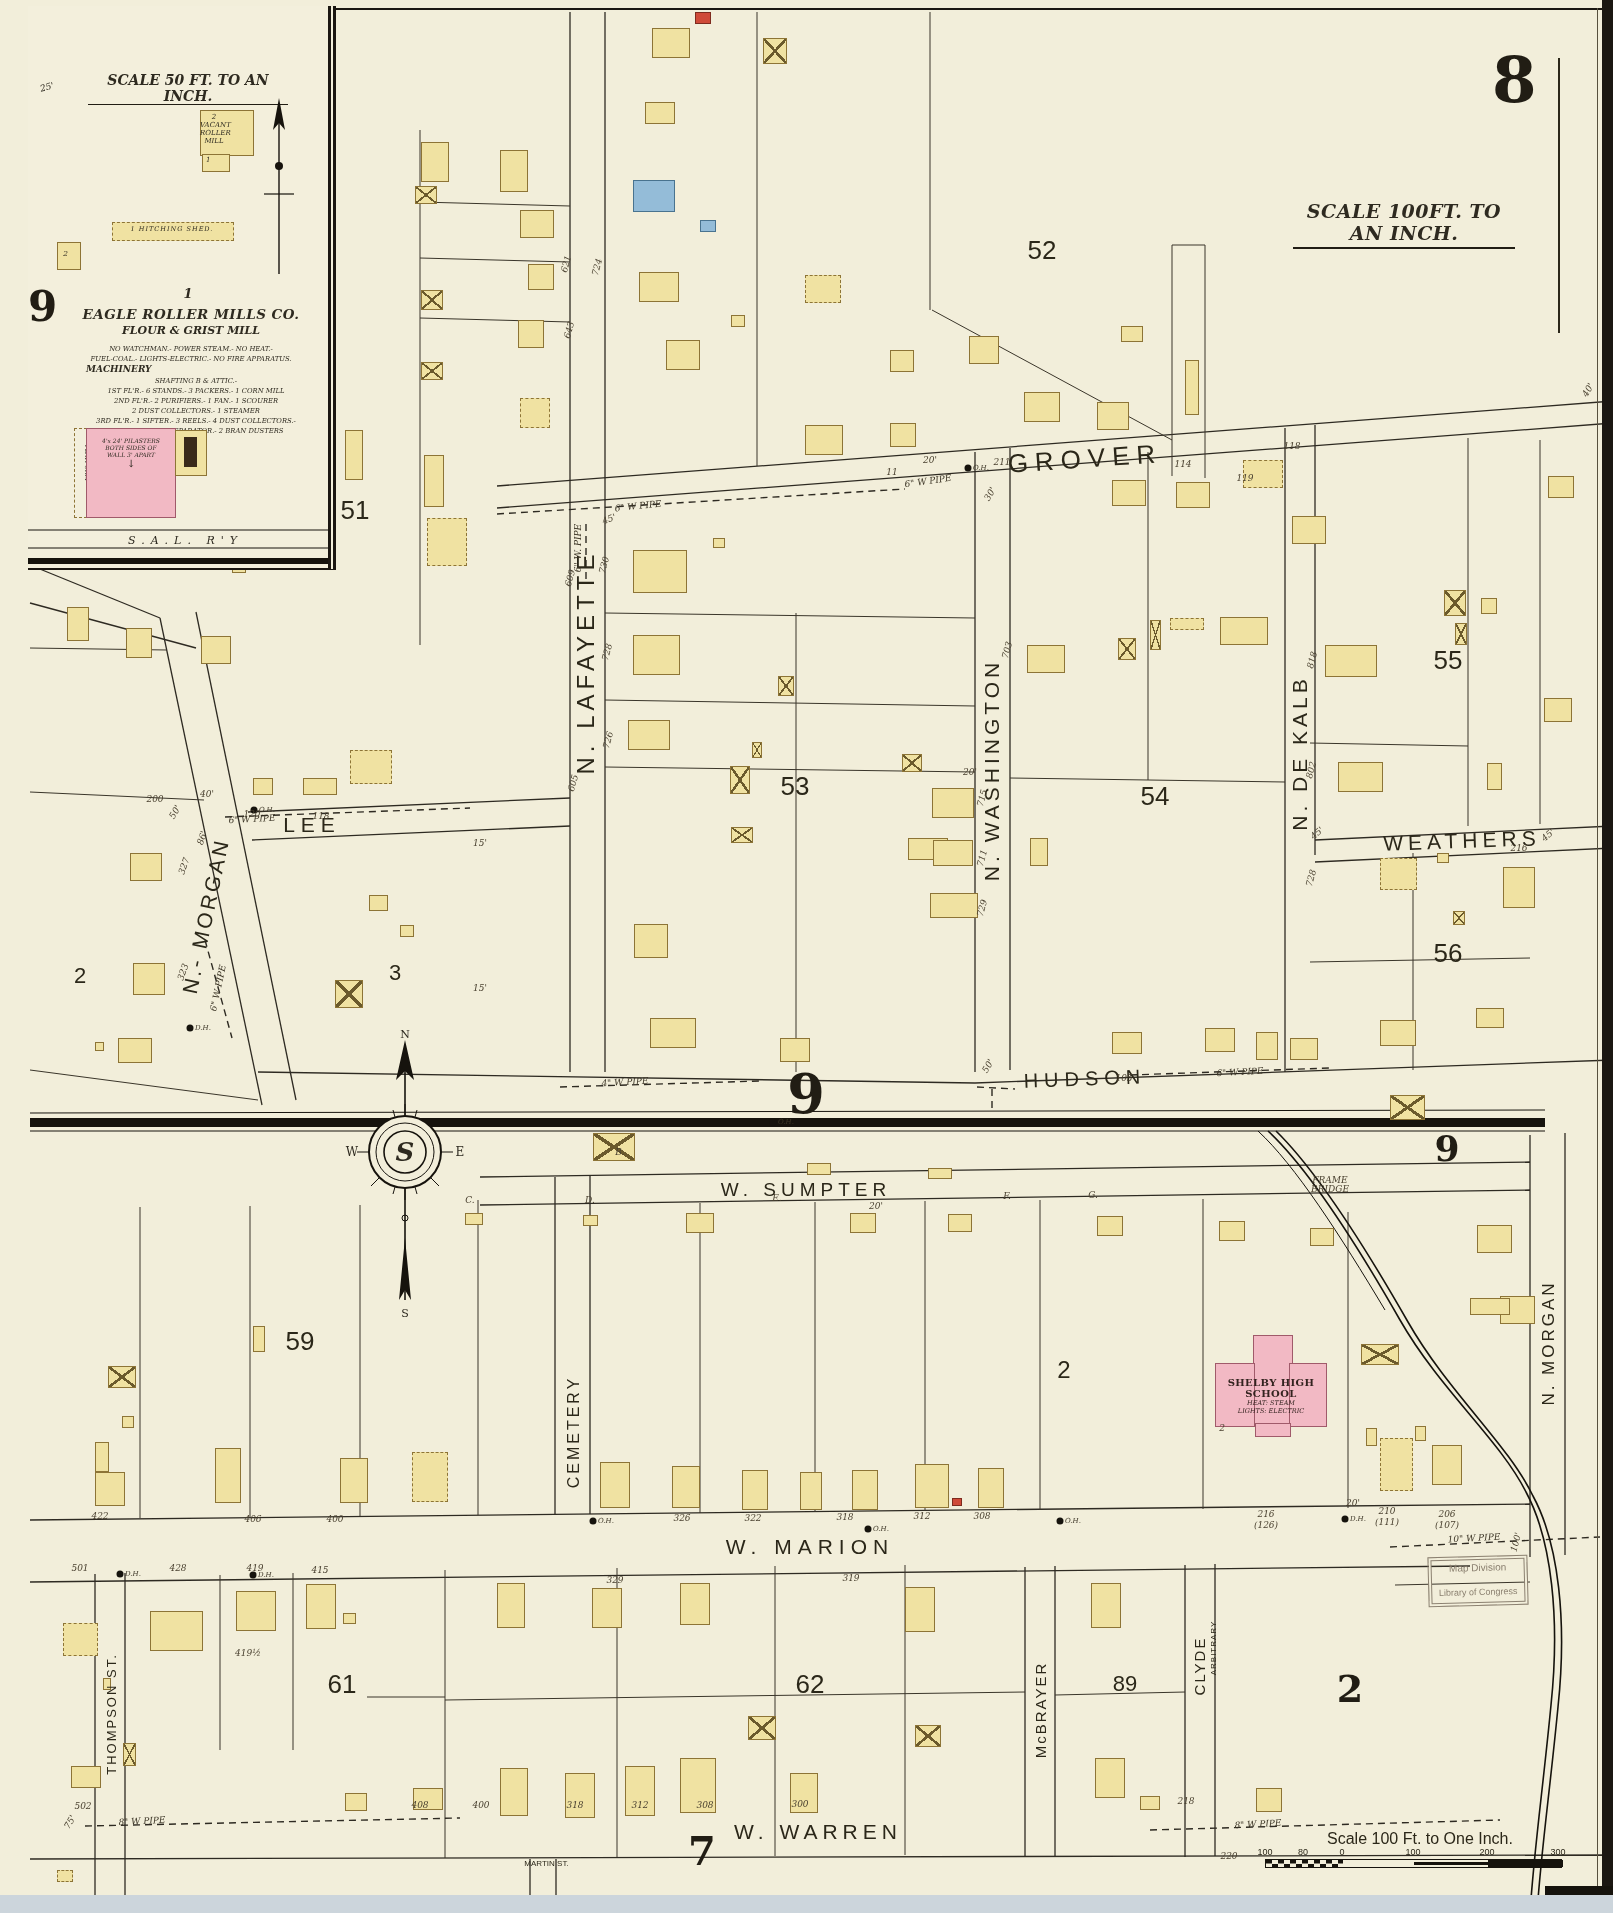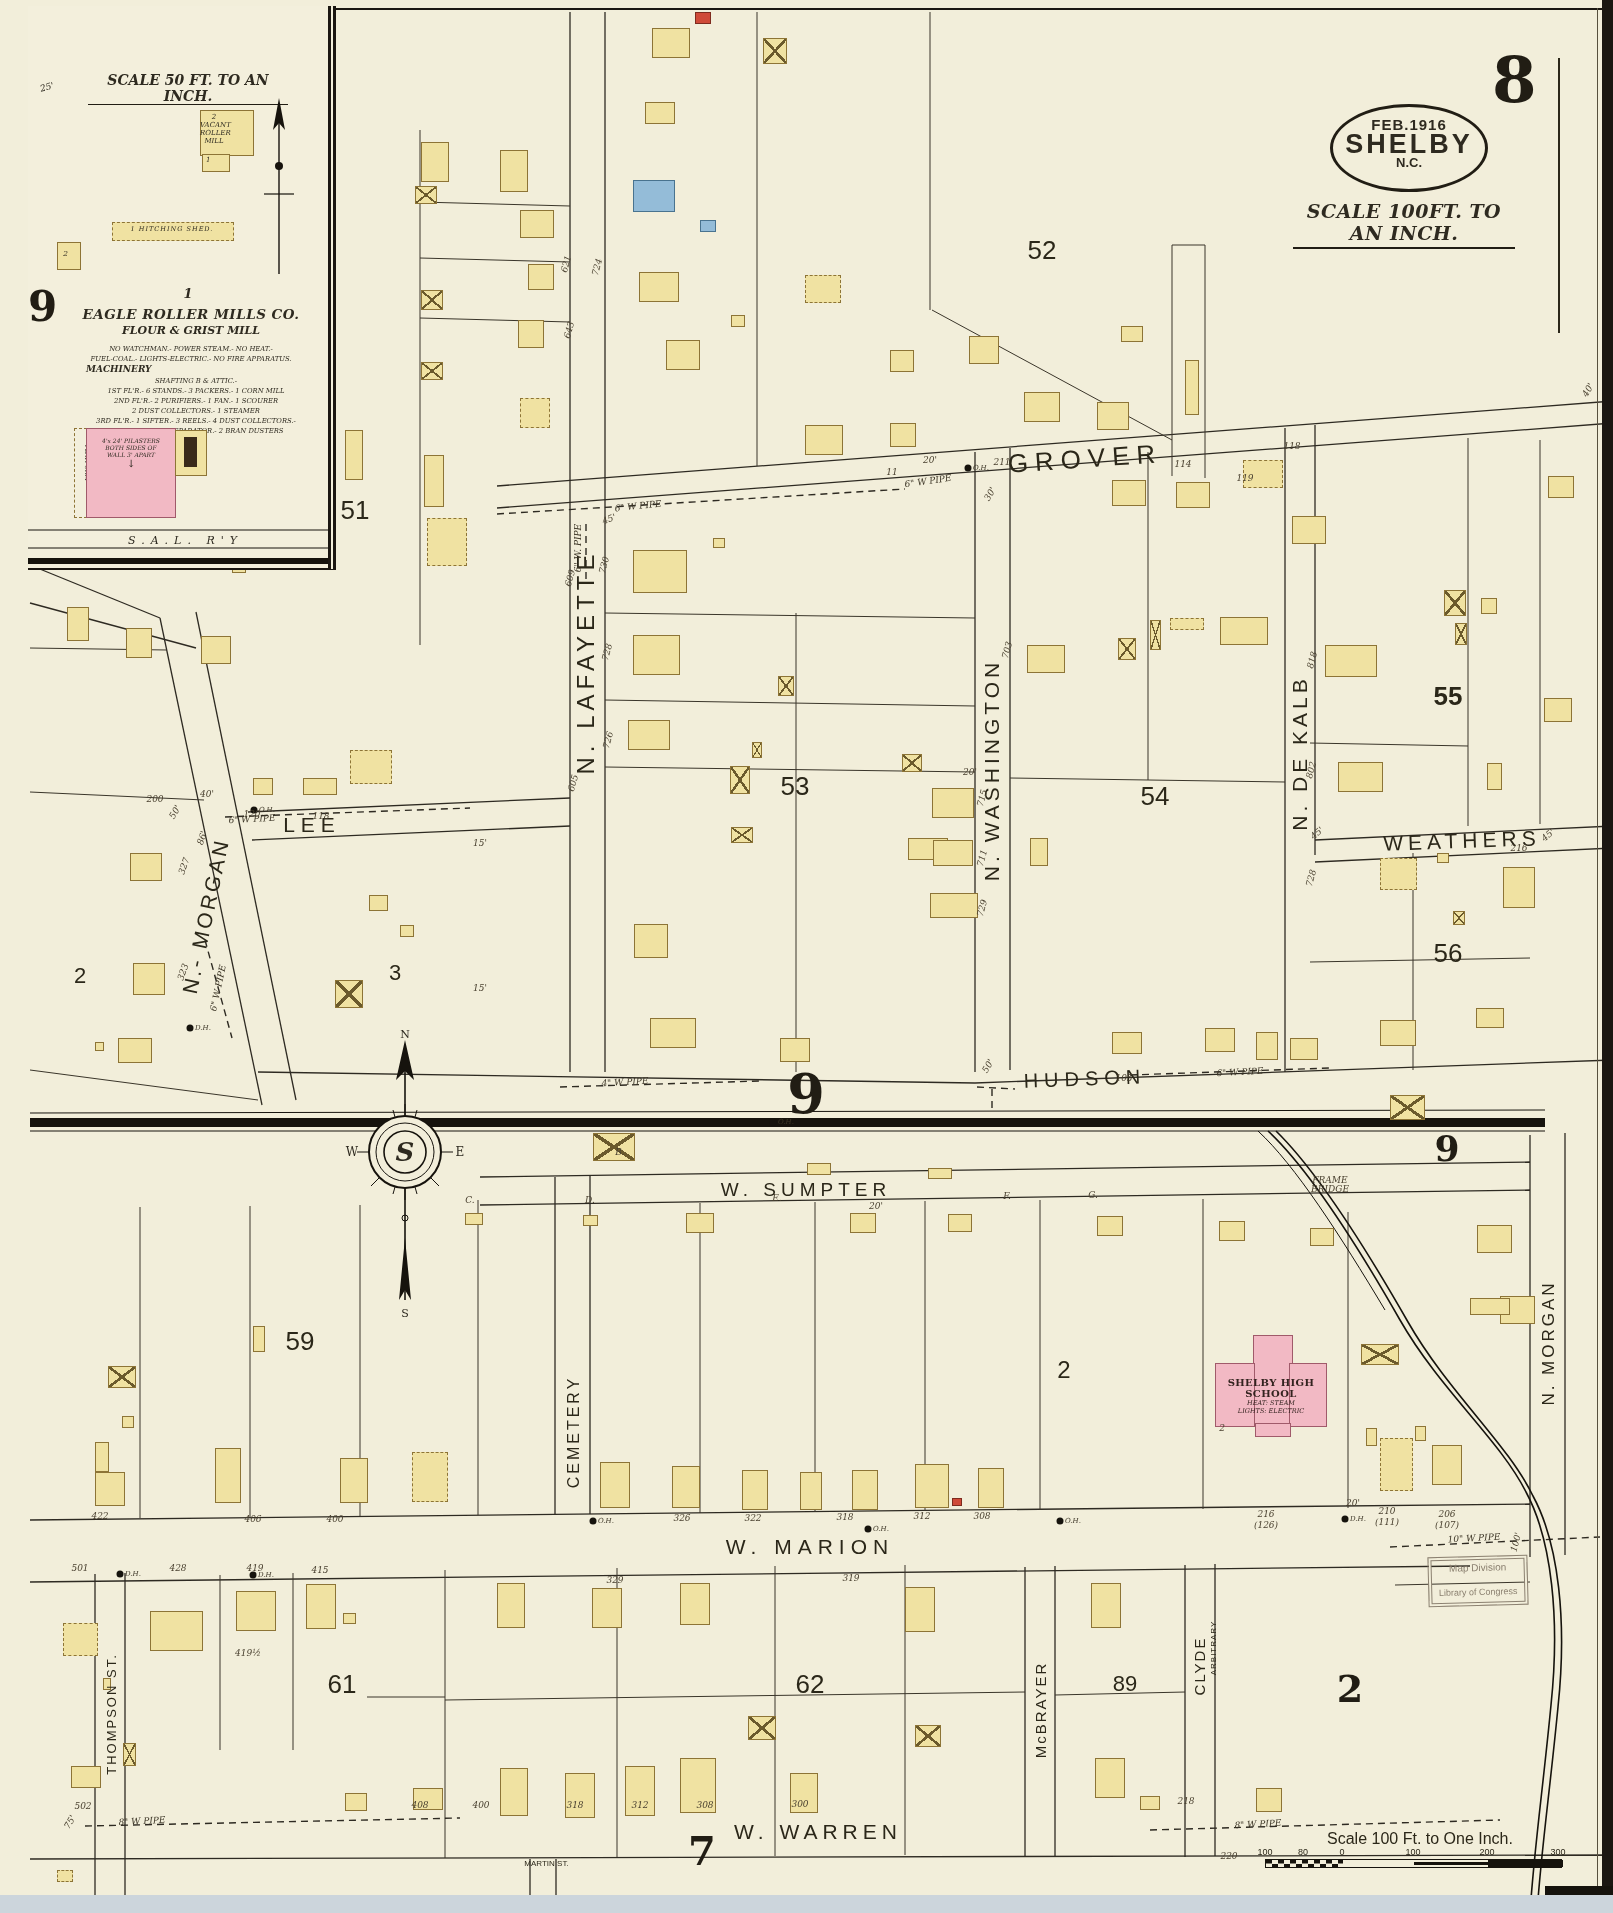--- a/index.html
+++ b/index.html
@@ -401,21 +401,21 @@
       <div class="lbl street" style="left: 1199px; top: 1666px; font-size: 15px; letter-spacing: 2px; transform: translate(-50%, -50%) rotate(-90deg);">CLYDE</div>
       <div class="lbl street" style="left: 1213px; top: 1648px; font-size: 8px; letter-spacing: 1px; transform: translate(-50%, -50%) rotate(-90deg);">ARBITRARY</div>
       <div class="lbl street" style="left: 818px; top: 1832px; font-size: 21px; letter-spacing: 5px; transform: translate(-50%, -50%) rotate(0deg);">W. WARREN</div>
       <div class="lbl street" style="left: 111px; top: 1714px; font-size: 13px; letter-spacing: 2px; transform: translate(-50%, -50%) rotate(-90deg);">THOMPSON ST.</div>
       <div class="lbl street" style="left: 1549px; top: 1343px; font-size: 17px; letter-spacing: 3px; transform: translate(-50%, -50%) rotate(-90deg);">N. MORGAN</div>
       <div class="lbl street" style="left: 543px; top: 1863px; font-size: 8px; transform: translate(-50%, -50%) rotate(0deg); padding-left: 7px;">MARTIN ST.</div>
       <div class="lbl blocknum" style="left: 355px; top: 510px; font-size: 26px; transform: translate(-50%, -50%) rotate(0deg);">51</div>
       <div class="lbl blocknum" style="left: 1042px; top: 250px; font-size: 26px; transform: translate(-50%, -50%) rotate(0deg);">52</div>
       <div class="lbl blocknum" style="left: 795px; top: 786px; font-size: 26px; transform: translate(-50%, -50%) rotate(0deg);">53</div>
       <div class="lbl blocknum" style="left: 1155px; top: 796px; font-size: 26px; transform: translate(-50%, -50%) rotate(0deg);">54</div>
-      <div class="lbl blocknum" style="left: 1448px; top: 696px; font-size: 26px; transform: translate(-50%, -50%) rotate(0deg); font-weight: bold;">55</div>
+      <div class="lbl blocknum" style="left: 1448px; top: 660px; font-size: 26px; transform: translate(-50%, -50%) rotate(0deg);">55</div>
       <div class="lbl blocknum" style="left: 1448px; top: 953px; font-size: 26px; transform: translate(-50%, -50%) rotate(0deg);">56</div>
       <div class="lbl blocknum" style="left: 300px; top: 1341px; font-size: 26px; transform: translate(-50%, -50%) rotate(0deg);">59</div>
       <div class="lbl blocknum" style="left: 342px; top: 1684px; font-size: 26px; transform: translate(-50%, -50%) rotate(0deg);">61</div>
       <div class="lbl blocknum" style="left: 810px; top: 1684px; font-size: 26px; transform: translate(-50%, -50%) rotate(0deg);">62</div>
       <div class="lbl blocknum" style="left: 1125px; top: 1684px; font-size: 22px; transform: translate(-50%, -50%) rotate(0deg);">89</div>
       <div class="lbl blocknum" style="left: 80px; top: 976px; font-size: 22px; transform: translate(-50%, -50%) rotate(0deg);">2</div>
       <div class="lbl blocknum" style="left: 395px; top: 973px; font-size: 22px; transform: translate(-50%, -50%) rotate(0deg);">3</div>
       <div class="lbl blocknum" style="left: 1064px; top: 1370px; font-size: 24px; transform: translate(-50%, -50%) rotate(0deg);">2</div>
       <div class="lbl sheetnum" style="left: 806px; top: 1094px; font-size: 54px; transform: translate(-50%, -50%) rotate(0deg);">9</div>
       <div class="lbl sheetnum" style="left: 1447px; top: 1148px; font-size: 36px; transform: translate(-50%, -50%) rotate(0deg);">9</div>
@@ -536,25 +536,20 @@
       <div class="dotlbl" style="left: 778px; top: 1122px;">O.H.</div>
     </div>
 
   <div class="lbl" style="left:405px;top:1034px;font-size:11px;font-family:'DejaVu Serif',serif;">N</div>
   <div class="lbl" style="left:405px;top:1313px;font-size:11px;font-family:'DejaVu Serif',serif;">S</div>
   <div class="lbl" style="left:352px;top:1152px;font-size:12px;font-family:'DejaVu Serif',serif;">W</div>
   <div class="lbl" style="left:460px;top:1152px;font-size:12px;font-family:'DejaVu Serif',serif;">E</div>
   <div class="lbl" style="left:405px;top:1152px;font-size:26px;font-family:'DejaVu Serif',serif;font-style:italic;font-weight:bold;z-index:7;">S</div>
 
   <div id="page8" class="sheetnum">8</div>
-  <div id="badge">
-    <div class="d">FEB.1916</div>
-    <div class="c">SHELBY</div>
-    <div class="s">N.C.</div>
-  </div>
   <div id="scaletop">SCALE 100FT. TO AN INCH.</div>
 
   <div id="inset">
     <div class="abs insettxt" style="left:12px;top:76px;font-size:9px;transform:rotate(-15deg);">25'</div>
     <div class="abs" id="inset-scale">SCALE 50 FT. TO AN INCH.</div>
     <div class="abs" style="left:236px;top:88px;">
       <svg width="30" height="190">
           <line x1="15" y1="10" x2="15" y2="180" stroke="#16130d" stroke-width="1.4"></line>
       <polygon points="15,4 9,36 15,29 21,36" fill="#16130d"></polygon>
           <circle cx="15" cy="72" r="4" fill="#16130d"></circle>

